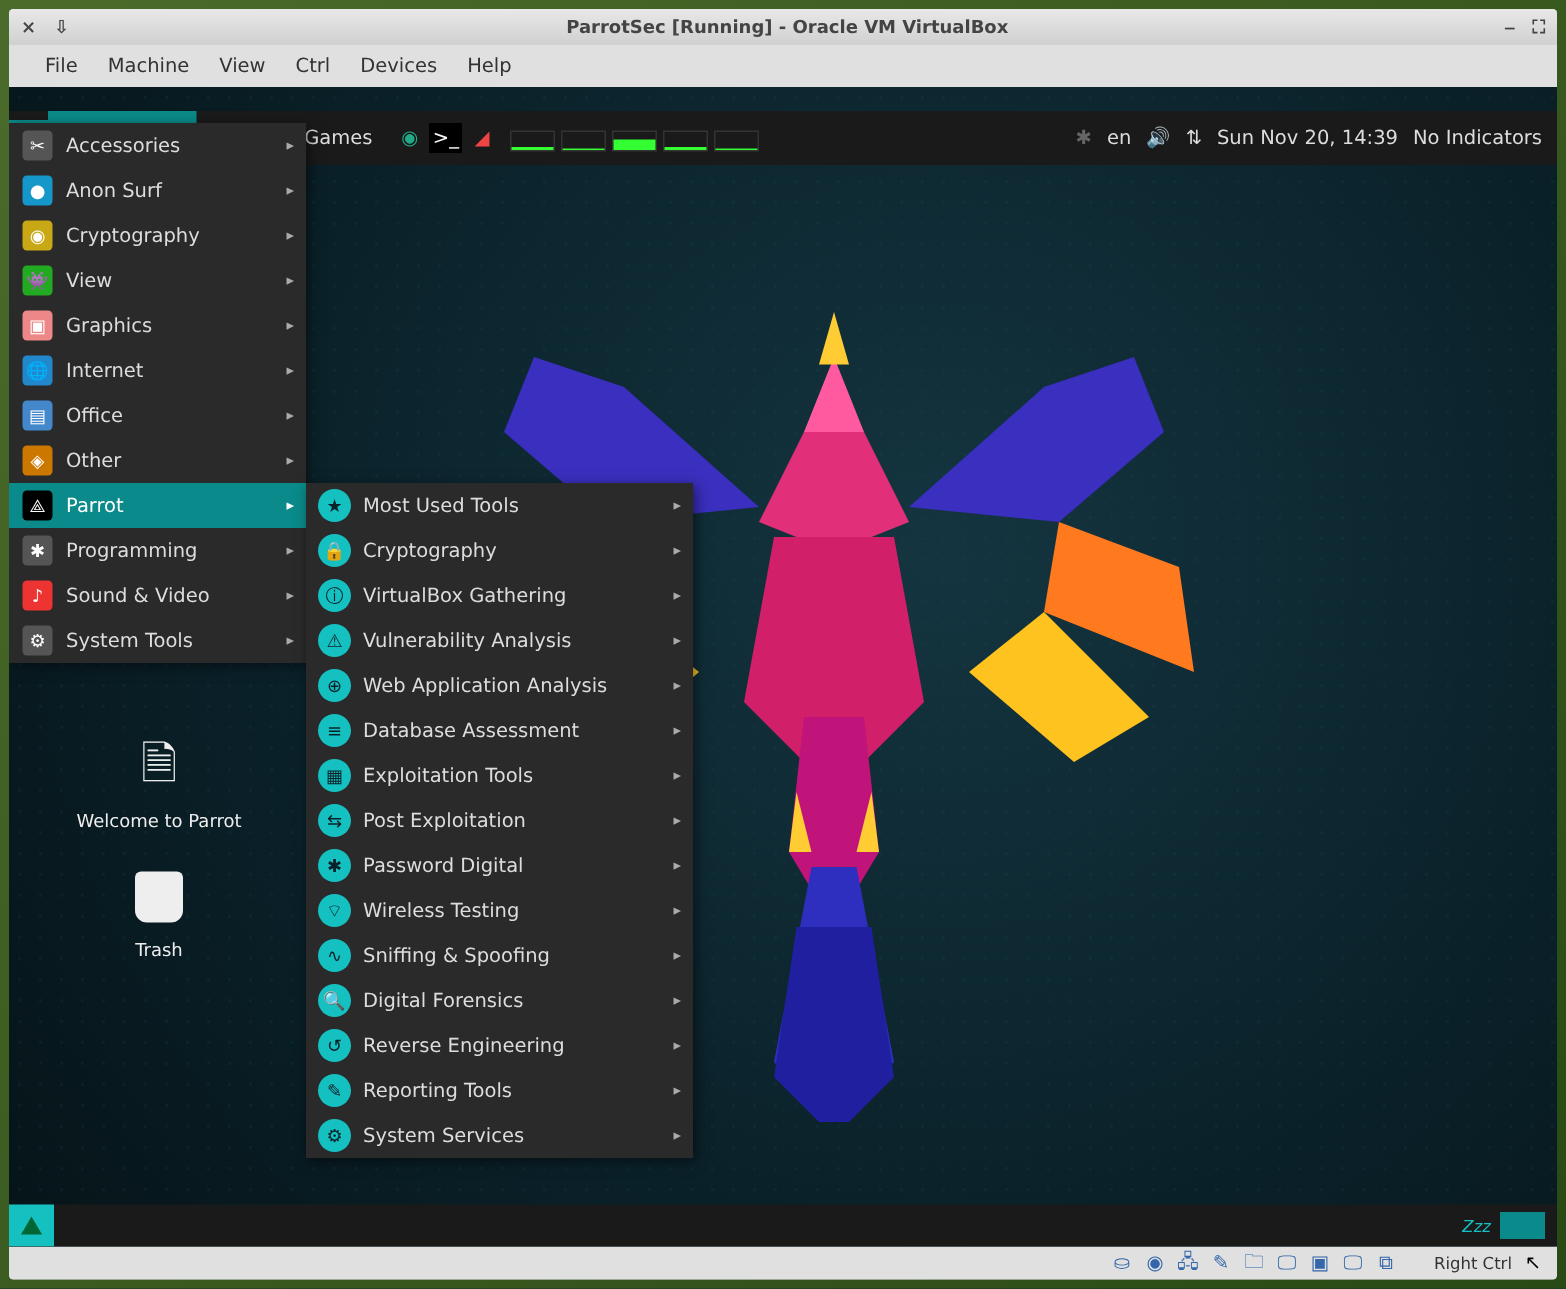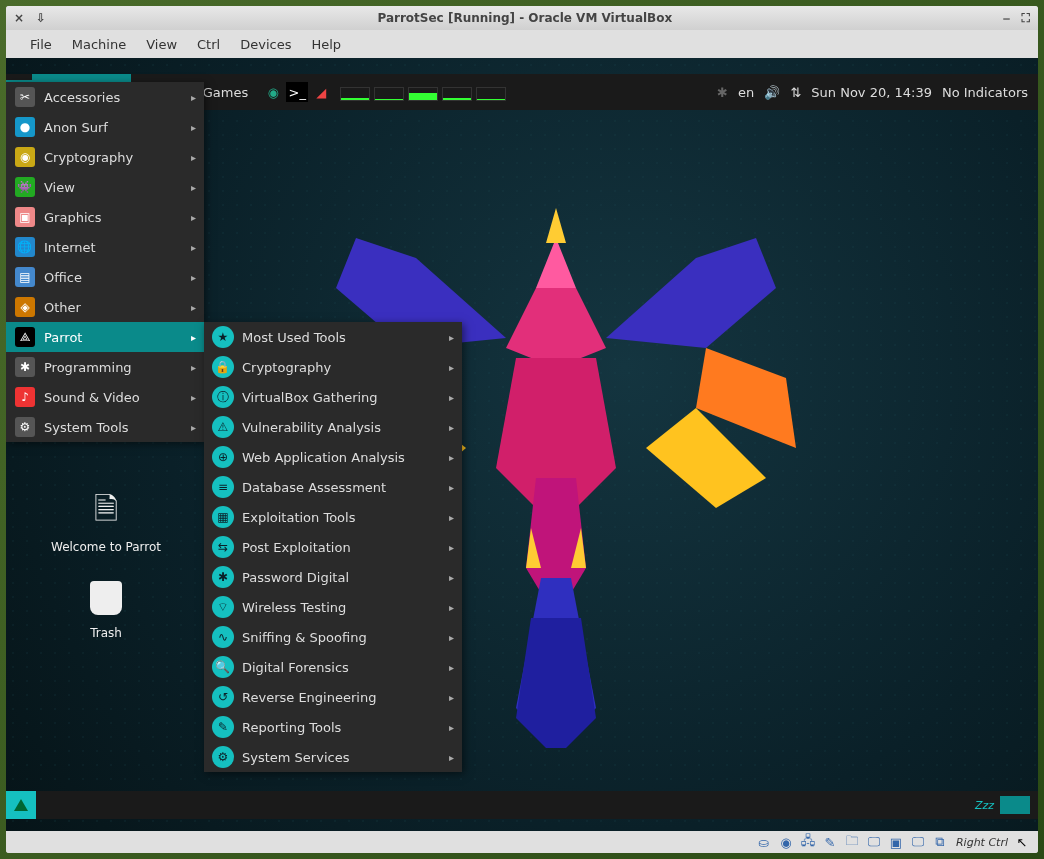--- a/index.html
+++ b/index.html
@@ -42,29 +42,29 @@
 .menu-item .mi-icon { width: 22px; height: 22px; display: flex; align-items: center; justify-content: center; font-size: 14px; }
 .menu-item .mi-label { flex: 1; }
 .menu-item .mi-arrow { font-size: 10px; color: #aaa; }
 .menu-item.active { background: #0a8a8a; color: #fff; }
 .menu-item.active .mi-arrow { color: #fff; }
 
 .submenu { position: absolute; top: 23px; left: 198px; width: 258px; background: #2a2a2a; box-shadow: 2px 2px 8px rgba(0,0,0,0.5); }
 .submenu .menu-item { height: 30px; }
 .sm-icon { width: 22px; height: 22px; border-radius: 50%; background: #15c0c0; display: flex; align-items: center; justify-content: center; color: #0a2028; font-size: 12px; flex-shrink: 0; }
 
-.bottom-panel { position: absolute; bottom: 12px; left: 0; right: 0; height: 28px; background: #1a1a1a; display: flex; align-items: center; }
+.bottom-panel { position: absolute; bottom: 0; left: 0; right: 0; height: 28px; background: #1a1a1a; display: flex; align-items: center; }
 .bp-left { width: 30px; height: 28px; background: #15c0c0; display: flex; align-items: center; justify-content: center; }
 .bp-right { margin-left: auto; display: flex; align-items: center; gap: 6px; padding-right: 8px; height: 100%; }
 .bp-zzz { color: #15c0c0; font-size: 11px; font-style: italic; }
 .bp-box { width: 30px; height: 18px; background: #0a8a8a; }
 
 .vbox-statusbar { height: 22px; background: #e0e0e0; display: flex; align-items: center; justify-content: flex-end; padding: 0 8px; gap: 6px; color: #336; font-size: 12px; }
 .vbox-statusbar .sb-icon { width: 16px; height: 16px; display: flex; align-items: center; justify-content: center; color: #3366aa; font-size: 13px; }
-.vbox-statusbar .host-key { color: #333; font-size: 11px; margin-left: 2px; font-style: italic; }
+.vbox-statusbar .host-key { color: #333; font-size: 11px; margin-left: 18px; }
 
 .launcher-icons { display: flex; gap: 2px; padding: 0 4px; align-items: center; }
 .li-box { width: 22px; height: 20px; display: flex; align-items: center; justify-content: center; font-size: 13px; }
 
 
 .ico-sq { width: 20px; height: 20px; border-radius: 3px; display: flex; align-items: center; justify-content: center; font-size: 12px; color: #fff; }
 </style>
 </head>
 <body>
 

